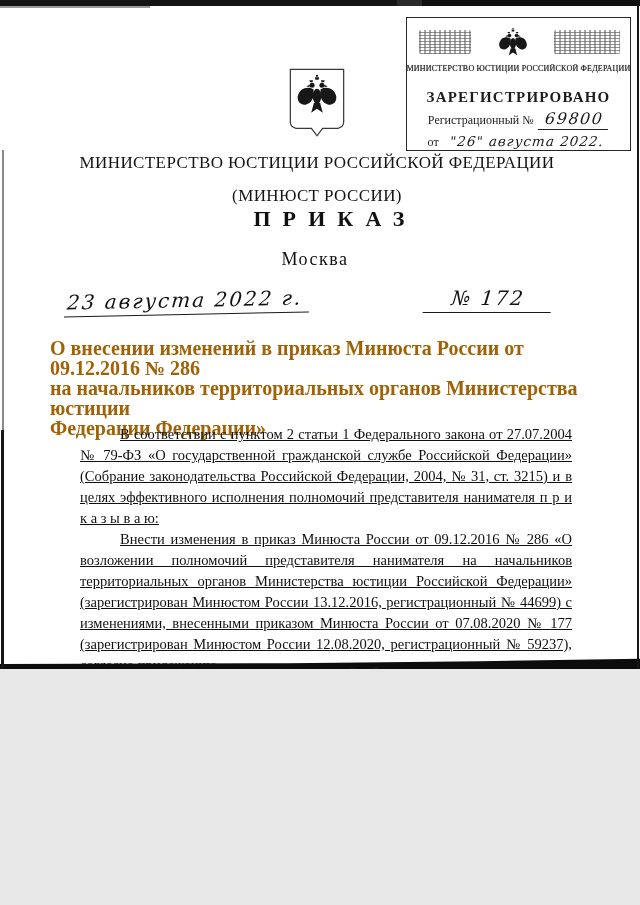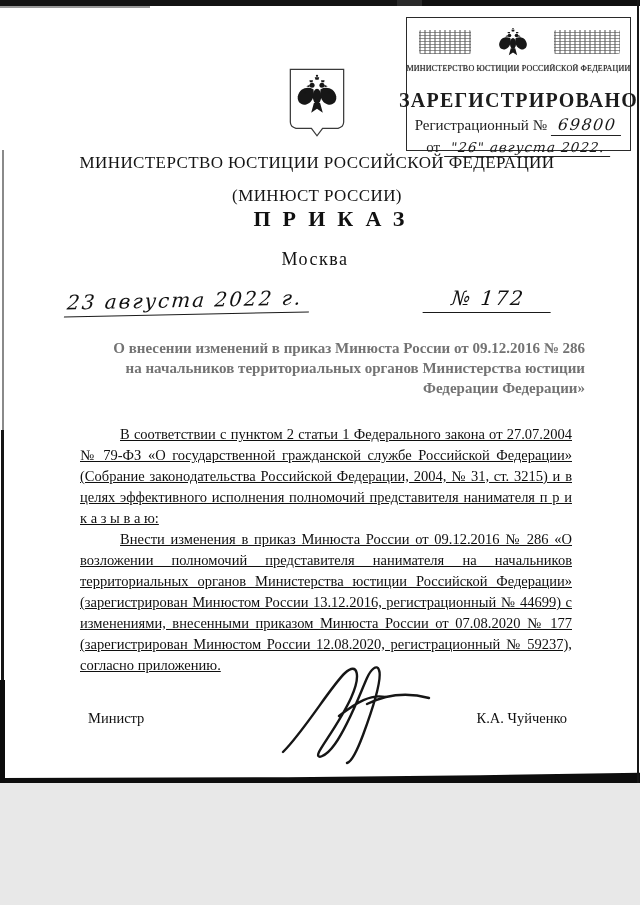--- a/index.html
+++ b/index.html
@@ -1,18 +1,18 @@
 <!DOCTYPE html>
 <html><head>
 <meta charset="utf-8">
 <style>
   * { margin:0; padding:0; box-sizing:border-box; }
   html,body { background:#e8e8e8; }
   .page {
-    position:relative; width:640px; height:783px; background:#ffffff;
+    position:relative; width:640px; height:669px; background:#ffffff;
     font-family:"Liberation Serif","DejaVu Serif",serif; color:#111;
     overflow:hidden;
   }
   
   .edge-top { position:absolute; top:0; left:0; right:0; height:6px;
     background:linear-gradient(90deg,#141414 0 62%,#2a2a2a 62% 66%,#101010 66% 100%); }
   .edge-top-gray { position:absolute; top:6px; left:0; width:150px; height:2px; background:#9a9a9a; }
   .edge-bottom { position:absolute; bottom:0; left:0; right:0; height:13px; background:#0d0d0d;
     clip-path:polygon(0 62%, 45% 55%, 75% 40%, 100% 22%, 100% 100%, 0 100%); }
   .edge-left-thin { position:absolute; left:2px; top:150px; height:280px; width:1.5px; background:#8a8a8a; }
@@ -29,23 +29,23 @@
   .stamp-deco { display:flex; align-items:center; justify-content:space-between; width:100%; height:42px; }
   .noise { height:24px; border-radius:2px; opacity:.8; filter:blur(.5px);
     background:
       repeating-linear-gradient(0deg, rgba(50,50,50,.65) 0 1px, transparent 1px 3px),
       repeating-linear-gradient(90deg, rgba(60,60,60,.55) 0 2px, transparent 2px 5px); }
   .noise.left { width:52px; margin-left:8px; }
   .noise.right { width:66px; margin-right:6px; }
   .stamp-eagle { width:32px; height:40px; }
   .stamp-ministry { font-size:8px; letter-spacing:.2px; color:#2d2d2d; white-space:nowrap;
     text-shadow:0 0 .7px #555; margin-top:2px; }
-  .stamp-registered { font-size:20px; font-weight:bold; letter-spacing:1.2px; color:#1c1c1c; margin-top:16px;text-align:right; }
+  .stamp-registered { font-size:15px; font-weight:bold; letter-spacing:1.2px; color:#1c1c1c; margin-top:16px;text-align:right; }
   .stamp-line { display:flex; align-items:baseline; gap:5px; margin-top:3px; width:100%; justify-content:center; }
-  .stamp-line .printed { font-size:15px; color:#222; }
+  .stamp-line .printed { font-size:12px; color:#222; }
   .hand { font-family:"DejaVu Serif",serif; font-style:italic; transform:skewX(-6deg); display:inline-block; }
   .stamp-line .hand { font-size:16px; letter-spacing:1.5px; border-bottom:1.4px solid #222; padding:0 6px 1px; color:#191919; }
   .stamp-line.datel .hand { font-size:13.5px; letter-spacing:1px; }
 
   
   .arms { position:absolute; left:286px; top:66px; width:62px; height:80px; }
 
   
   .ministry-name { position:absolute; top:153px; left:0; right:6px; text-align:center;
     font-size:17px; letter-spacing:.4px; color:#141414; }
@@ -57,22 +57,22 @@
     font-size:18px; letter-spacing:1.5px; }
 
   
   .order-meta { position:absolute; top:284px; left:65px; right:70px; height:38px; }
   .order-date { position:absolute; left:0; top:4px; font-size:20px; letter-spacing:2px;
     border-bottom:1.6px solid #1a1a1a; padding:0 8px 2px 2px; transform:rotate(-1.2deg) skewX(-6deg); }
   .order-num { position:absolute; right:18px; top:2px; width:128px; text-align:center; font-size:20px;
     letter-spacing:2px; border-bottom:1.6px solid #1a1a1a; padding-bottom:2px; transform:skewX(-6deg); }
 
   
-  .title { position:absolute; top:338px; left:50px; right:55px; text-align:right;
-    font-weight:bold; font-size:15px; line-height:20px; color:#737373; }
+  .title { position:absolute; top:338px; left:50px; right:55px; text-align:left;
+    font-weight:bold; font-size:20px; line-height:20px; color:#a16207; }
 
   
   .body-text { position:absolute; top:424px; left:80px; width:492px;
     font-size:14.5px; line-height:21px; text-align:justify; color:#101010;text-decoration:underline; }
   .body-text p { text-indent:40px; }
 
   
   .sig-row { position:absolute; top:710px; left:88px; right:73px; font-size:14.5px; }
   .sig-position { position:absolute; left:0; top:0; }
   .sig-name { position:absolute; right:0; top:0; }

